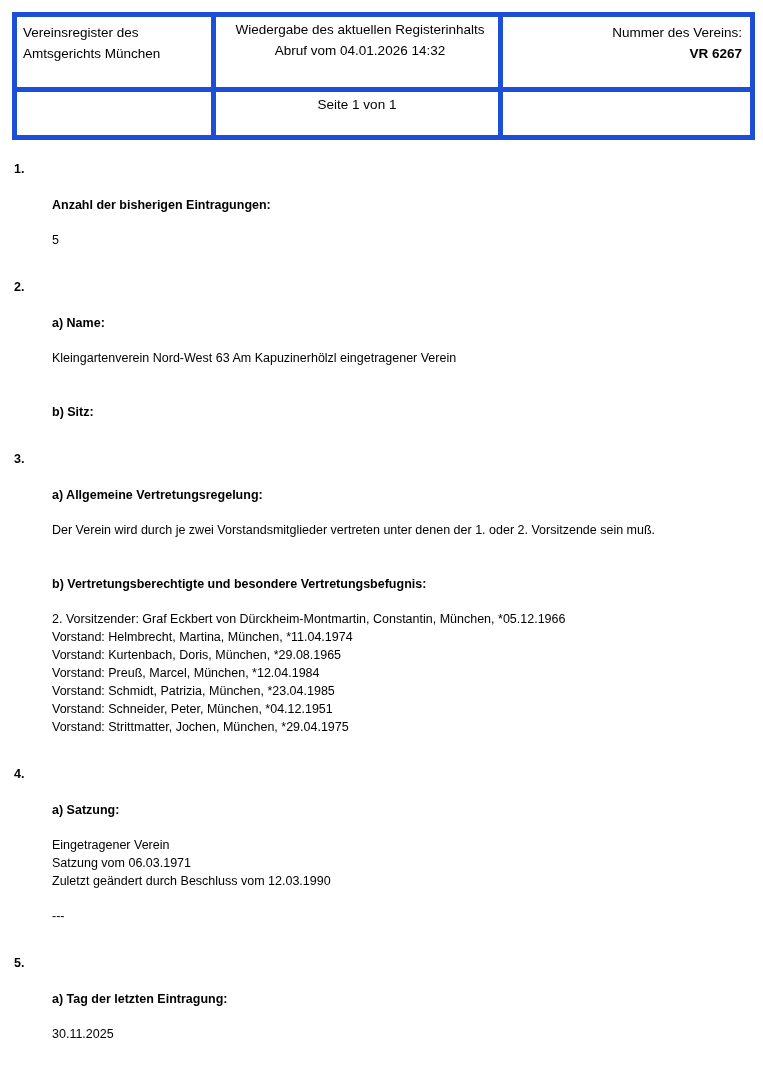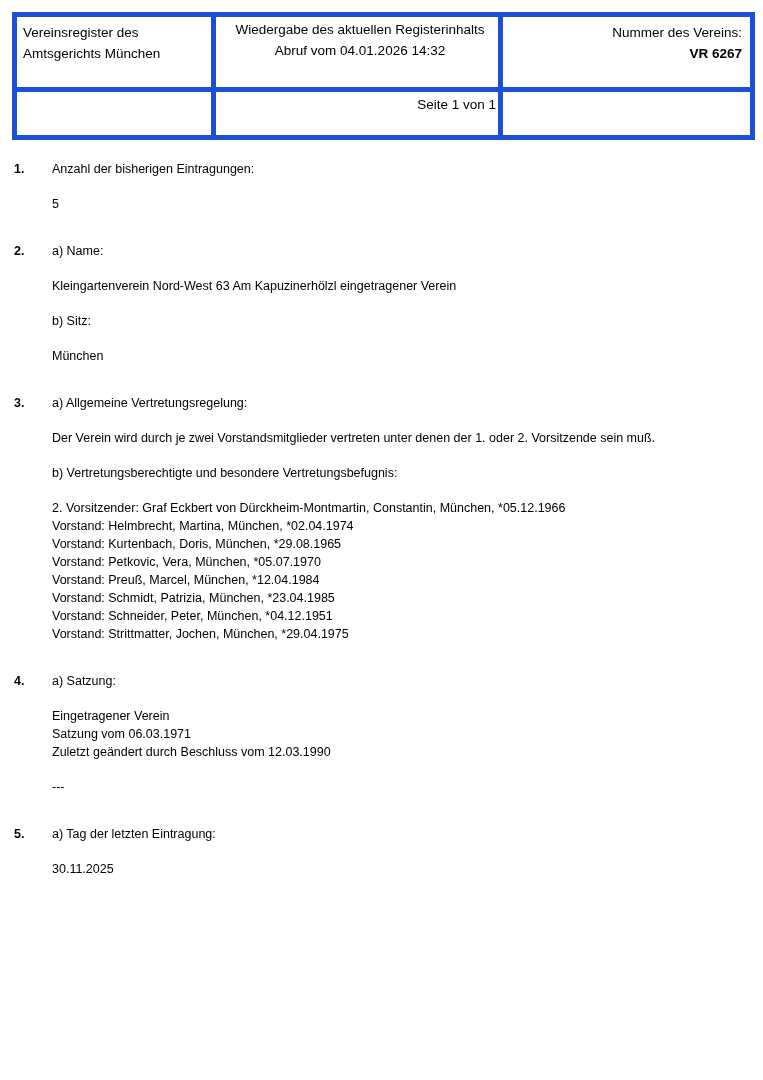--- a/index.html
+++ b/index.html
@@ -21,40 +21,41 @@
     border: 5px solid #1d4ed8;
     line-height: 21px;
     vertical-align: top;
     overflow: hidden;
   }
   .cell-court  { width: 199px; padding: 5px 6px; }
   .cell-title  { width: 287px; vertical-align: bottom; text-align: center; padding: 2px 2px 5px 8px; }
   .cell-number { width: 252px; text-align: right; padding: 5px 8px; }
   .row1 td { height: 75px; }
   .row2 td { height: 48px; }
-  .cell-page { vertical-align: bottom; text-align: right; padding: 2px 2px 6px 2px; }
+  .cell-page { vertical-align: bottom; text-align: center; padding: 2px 2px 6px 2px; }
   .bold { font-weight: bold; }
   .nowrap { white-space: nowrap; }
 
   .content {
     padding: 8px 14px 0 14px;
     font-size: 12.5px;
   }
   .section { display: flex; margin-top: 12px; }
   .sec-num {
     width: 38px;
     flex-shrink: 0;
     font-weight: bold;
     line-height: 18px;
   }
   .sec-content { flex: 1; min-width: 0; }
   .block-heading {
-    font-weight: normal;
+    font-weight: bold;
     line-height: 18px;
     margin-bottom: 17px;
+    margin-top: 36px;
   }
   .block-lines { margin-bottom: 17px; }
   .line { line-height: 18px; }
 </style>
 </head>
 <body>
 
 <div>
 
   <table class="header-table">
@@ -94,38 +95,34 @@
         </div>
       </div>
       <div class="section">
         <div class="sec-num">2.</div>
         <div class="sec-content">
           <div class="block-heading">a) Name:</div>
           <div class="block-lines">
             <div class="line">Kleingartenverein Nord-West 63 Am Kapuzinerhölzl eingetragener Verein</div>
           </div>
           <div class="block-heading">b) Sitz:</div>
-          <div class="block-lines">
-            <div class="line">München</div>
-          </div>
         </div>
       </div>
       <div class="section">
         <div class="sec-num">3.</div>
         <div class="sec-content">
           <div class="block-heading">a) Allgemeine Vertretungsregelung:</div>
           <div class="block-lines">
             <div class="line">Der Verein wird durch je zwei Vorstandsmitglieder vertreten unter denen der 1. oder 2. Vorsitzende sein muß.</div>
           </div>
           <div class="block-heading">b) Vertretungsberechtigte und besondere Vertretungsbefugnis:</div>
           <div class="block-lines">
             <div class="line">2. Vorsitzender: Graf Eckbert von Dürckheim-Montmartin, Constantin, München, *05.12.1966</div>
-            <div class="line">Vorstand: Helmbrecht, Martina, München, *02.04.1974</div>
+            <div class="line">Vorstand: Helmbrecht, Martina, München, *11.04.1974</div>
             <div class="line">Vorstand: Kurtenbach, Doris, München, *29.08.1965</div>
-            <div class="line">Vorstand: Petkovic, Vera, München, *05.07.1970</div>
             <div class="line">Vorstand: Preuß, Marcel, München, *12.04.1984</div>
             <div class="line">Vorstand: Schmidt, Patrizia, München, *23.04.1985</div>
             <div class="line">Vorstand: Schneider, Peter, München, *04.12.1951</div>
             <div class="line">Vorstand: Strittmatter, Jochen, München, *29.04.1975</div>
           </div>
         </div>
       </div>
       <div class="section">
         <div class="sec-num">4.</div>
         <div class="sec-content">

